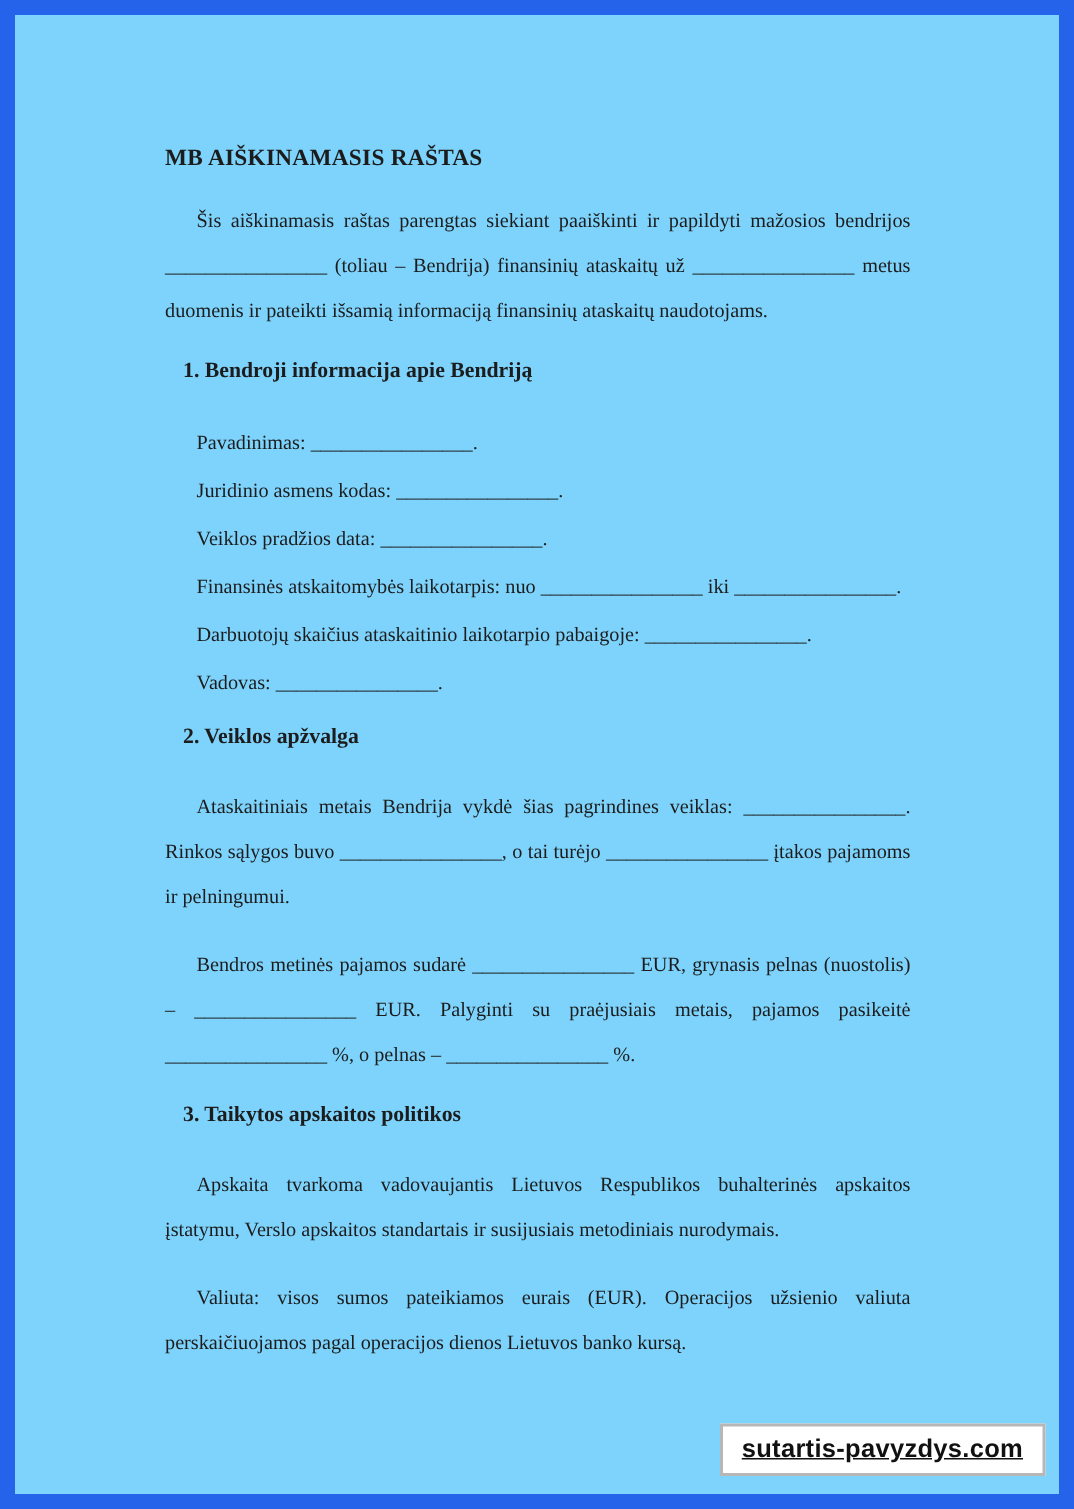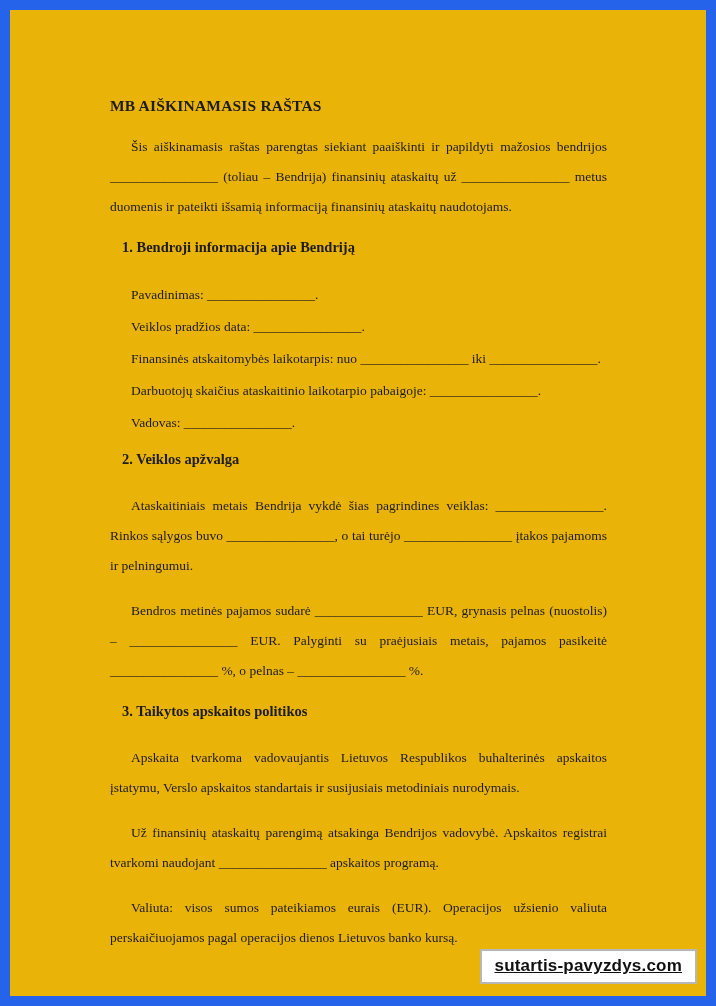--- a/index.html
+++ b/index.html
@@ -5,21 +5,21 @@
   html, body {
     margin: 0;
     padding: 0;
     background: #ffffff;
   }
   .page {
     position: relative;
     box-sizing: border-box;
     width: 716px;
     height: 1006px;
-    background: #eab308;
+    background: #7dd3fc;
     border: 10px solid var(--border, #2563eb);
     overflow: hidden;
     font-family: "Liberation Serif", "DejaVu Serif", serif;
     color: var(--text, #1c1c1c);
   }
   .doc {
     box-sizing: border-box;
     padding: 86px 99px 0 100px;
   }
   h1.doc-title {
@@ -73,36 +73,36 @@
   <div class="doc">
 
     <h1 class="doc-title">MB AIŠKINAMASIS RAŠTAS</h1>
 
     <p class="body-par">Šis aiškinamasis raštas parengtas siekiant paaiškinti ir papildyti mažosios bendrijos ________________ (toliau – Bendrija) finansinių ataskaitų už ________________ metus duomenis ir pateikti išsamią informaciją finansinių ataskaitų naudotojams.</p>
 
     <h2 class="section-heading">1. Bendroji informacija apie Bendriją</h2>
 
     <div class="items-block">
       <p class="item-line">Pavadinimas: ________________.</p>
+      <p class="item-line">Juridinio asmens kodas: ________________.</p>
       <p class="item-line">Veiklos pradžios data: ________________.</p>
       <p class="item-line">Finansinės atskaitomybės laikotarpis: nuo ________________ iki ________________.</p>
       <p class="item-line">Darbuotojų skaičius ataskaitinio laikotarpio pabaigoje: ________________.</p>
       <p class="item-line">Vadovas: ________________.</p>
     </div>
 
     <h2 class="section-heading">2. Veiklos apžvalga</h2>
 
     <p class="body-par">Ataskaitiniais metais Bendrija vykdė šias pagrindines veiklas: ________________. Rinkos sąlygos buvo ________________, o tai turėjo ________________ įtakos pajamoms ir pelningumui.</p>
 
     <p class="body-par">Bendros metinės pajamos sudarė ________________ EUR, grynasis pelnas (nuostolis) – ________________ EUR. Palyginti su praėjusiais metais, pajamos pasikeitė ________________ %, o pelnas – ________________ %.</p>
 
     <h2 class="section-heading">3. Taikytos apskaitos politikos</h2>
 
     <p class="body-par">Apskaita tvarkoma vadovaujantis Lietuvos Respublikos buhalterinės apskaitos įstatymu, Verslo apskaitos standartais ir susijusiais metodiniais nurodymais.</p>
 
-    <p class="body-par">Už finansinių ataskaitų parengimą atsakinga Bendrijos vadovybė. Apskaitos registrai tvarkomi naudojant ________________ apskaitos programą.</p>
 
     <p class="body-par">Valiuta: visos sumos pateikiamos eurais (EUR). Operacijos užsienio valiuta perskaičiuojamos pagal operacijos dienos Lietuvos banko kursą.</p>
 
   </div>
 
   <div class="watermark">sutartis-pavyzdys.com</div>
 </div>
 
 </body></html>

